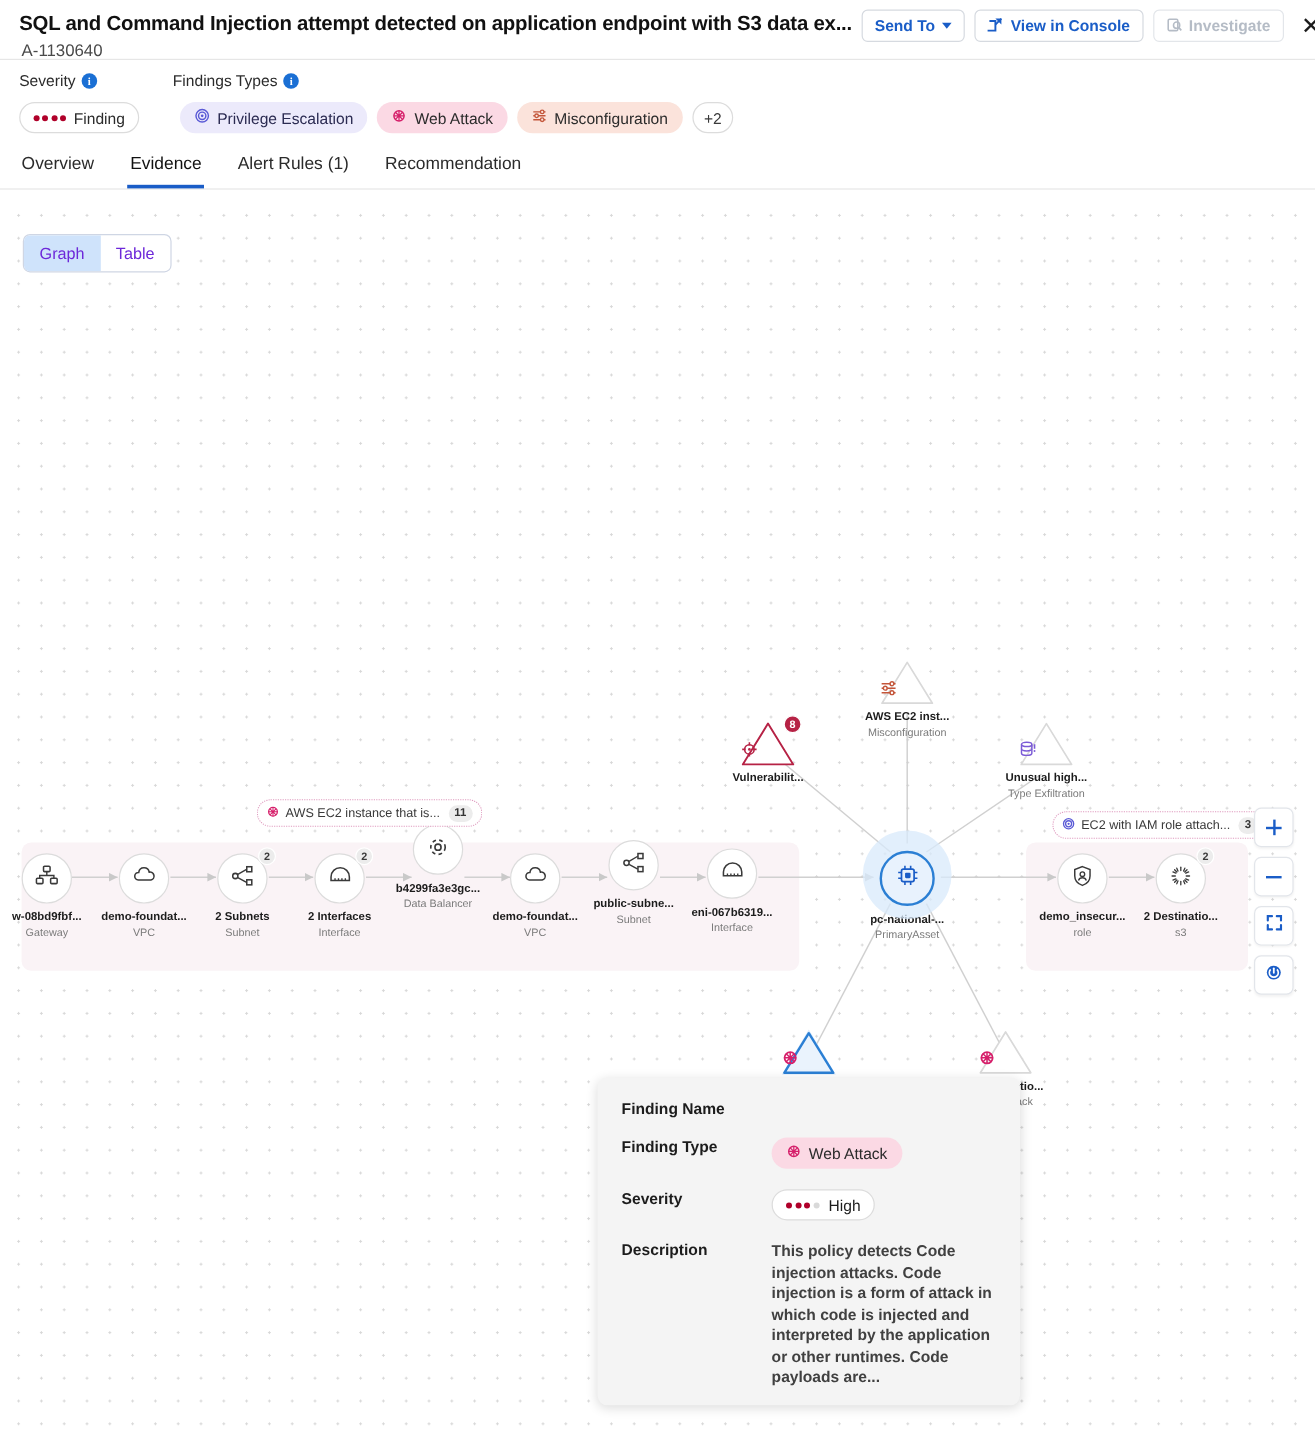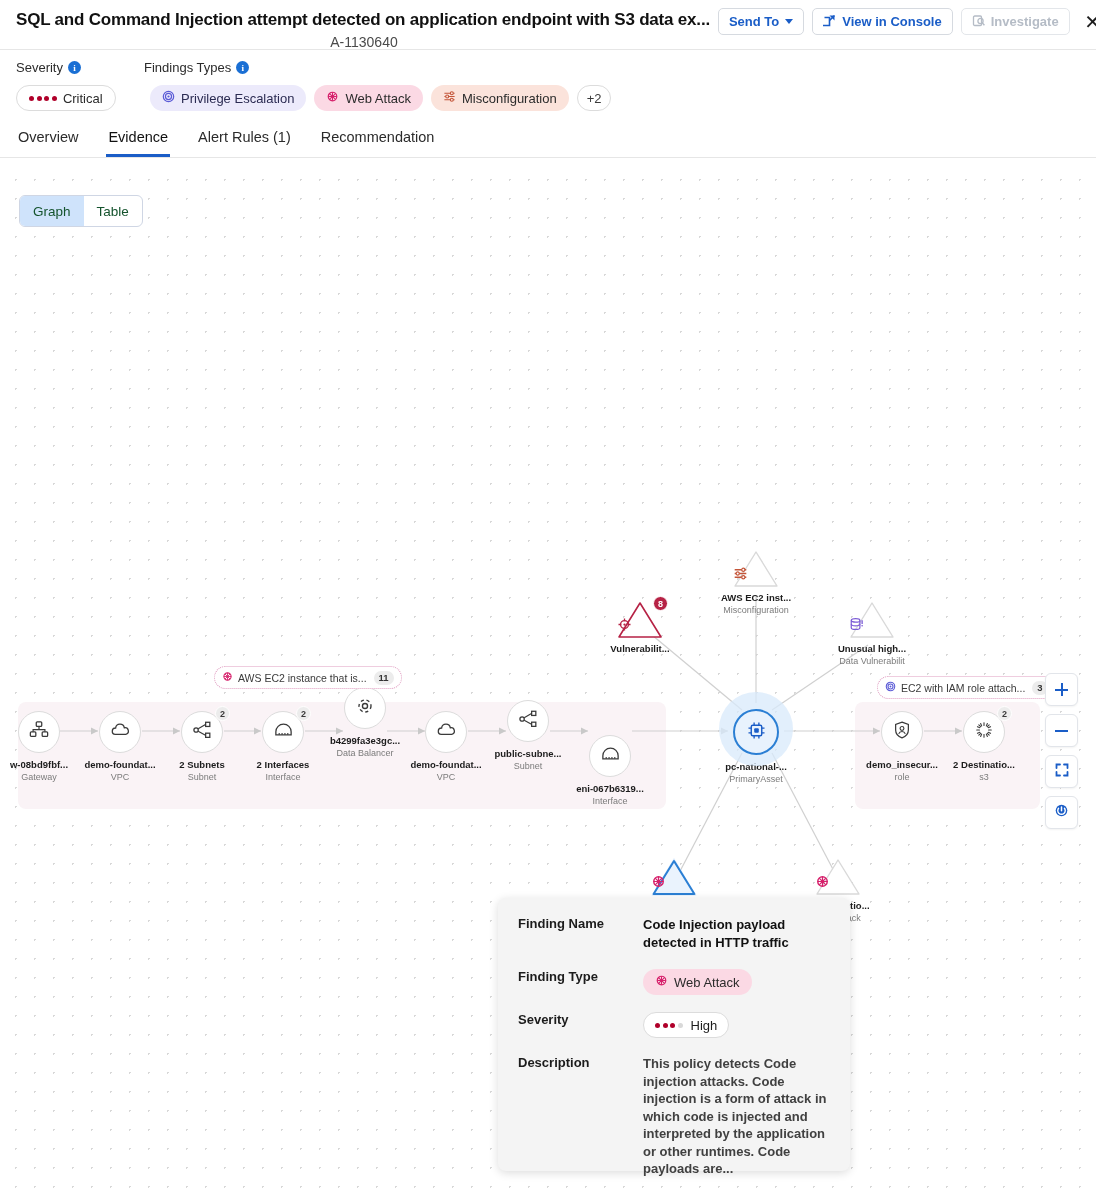--- a/index.html
+++ b/index.html
@@ -14,21 +14,20 @@
     position: relative;
   }
 
   
   .header {
     position: relative;
     padding: 10px 16px 8px 16px;
     border-bottom: 1px solid #e6e6e6;
     height: 50px;
     box-sizing: border-box;
-    text-align: center;
   }
   .header-row { display: flex; align-items: flex-start; gap: 8px; }
   .alert-title {
     font-size: 17px; font-weight: bold; letter-spacing: -0.2px;
     line-height: 20px; color: #111; white-space: nowrap;
     overflow: hidden; text-overflow: ellipsis;
     max-width: 700px; flex: 0 0 auto;
   }
   .alert-id { font-size: 14px; color: #4a4a4a; margin-top: 4px; margin-left: 2px;}
   .hdr-actions { display: flex; align-items: center; gap: 8px; margin-left: auto; margin-top: -2px;}
@@ -88,21 +87,21 @@
     background-size: 19px 19px;
     background-position: 6px 52px;
     overflow: hidden;
   }
   .viewtoggle {
     position: absolute; left: 19px; top: 20px; z-index: 6;
     display: flex; border: 1px solid #cfd6e4; border-radius: 6px; overflow: hidden;
     background: #fff; height: 30px;
   }
   .viewtoggle div {
-    font-size: 13.5px; color: #14532d; padding: 0 13px; display:flex; align-items:center;
+    font-size: 13.5px; color: #6d28d9; padding: 0 13px; display:flex; align-items:center;
     cursor: pointer; height: 100%;
   }
   .viewtoggle div.on { background: #cfe3fb; }
 
   
   .zoomctl { position: absolute; right: 18px; top: 498px; display: flex; flex-direction: column; gap: 8px; z-index: 6;}
   .zbtn {
     width: 31px; height: 31px; border: 1px solid #e2e5ea; border-radius: 6px; background: #fff;
     display: flex; align-items: center; justify-content: center; cursor: pointer;
     box-shadow: 0 1px 2px rgba(0,0,0,0.05);
@@ -237,21 +236,21 @@
   </div>
 
   <div class="chips">
     <div class="chip sev-critical">
       <span class="dots">
         <i class="dot"></i>
           <i class="dot"></i>
           <i class="dot"></i>
           <i class="dot"></i>
       </span>
-      <span>Critical</span>
+      <span>Finding</span>
     </div>
     <div style="width:18px"></div>
     <div class="chip priv">
       <span>
         <svg width="13" height="13" viewBox="0 0 14 14">
             <circle cx="7" cy="7" r="5.6" fill="none" stroke="#5b5bd6" stroke-width="1.3"></circle>
             <circle cx="7" cy="7" r="3.3" fill="none" stroke="#5b5bd6" stroke-width="1.3"></circle>
             <circle cx="7" cy="7" r="1.2" fill="#5b5bd6"></circle>
           </svg>
       </span>
@@ -436,21 +435,21 @@
             <rect x="15" y="2.5" width="4.6" height="4.6" fill="none" stroke="#3a3a3a" stroke-width="1.4"></rect>
             <rect x="15" y="14.5" width="4.6" height="4.6" fill="none" stroke="#3a3a3a" stroke-width="1.4"></rect>
             <path d="M6.8 9.6l8-4.6M6.8 12.4l8 4.4" stroke="#3a3a3a" stroke-width="1.3"></path>
           </svg>
       </span>
     </div>
     <div class="nname">public-subne...</div>
     <div class="ntype">Subnet</div>
   </div>
 
-  <div class="node" style="left:564px; top:560px;">
+  <div class="node" style="left:564px; top:532px;">
     <div class="circ">
       <span>
         <svg width="21" height="21" viewBox="0 0 22 22">
             <path d="M3 15.5v-3.2a8 8 0 0 1 16 0v3.2z" fill="none" stroke="#3a3a3a" stroke-width="1.35"></path>
             <path d="M6.5 15.5v-2M9.5 15.5v-2M12.5 15.5v-2M15.5 15.5v-2" stroke="#3a3a3a" stroke-width="1.2"></path>
           </svg>
       </span>
     </div>
     <div class="nname">eni-067b6319...</div>
     <div class="ntype">Interface</div>
@@ -560,21 +559,21 @@
         <svg width="15" height="15" viewBox="0 0 16 16">
             <ellipse cx="7" cy="3.6" rx="4.6" ry="1.9" fill="none" stroke="#7b5bd6" stroke-width="1.3"></ellipse>
             <path d="M2.4 3.6v7.8c0 1.05 2.06 1.9 4.6 1.9s4.6-.85 4.6-1.9V3.6" fill="none" stroke="#7b5bd6" stroke-width="1.3"></path>
             <path d="M2.4 7.5c0 1.05 2.06 1.9 4.6 1.9s4.6-.85 4.6-1.9" fill="none" stroke="#7b5bd6" stroke-width="1.2"></path>
             <path d="M14 3.4v4" stroke="#7b5bd6" stroke-width="1.4"></path>
             <circle cx="14" cy="9.4" r=".85" fill="#7b5bd6"></circle>
           </svg>
       </span>
     </div>
     <div class="nname">Unusual high...</div>
-    <div class="ntype">Data Vulnerabilit</div>
+    <div class="ntype">Type Exfiltration</div>
   </div>
 
   <div class="tri-node" style="left:624px; top:682px;">
     <div class="tri-shape">
       <svg width="46" height="40" viewBox="0 0 46 40">
           <path d="M23 1 L45.5 38.5 H0.5 Z" fill="#d8e9fb"></path>
           <path d="M23 4 L43.4 37 H2.6 Z" fill="#eaf3fd" stroke="#2b7fd4" stroke-width="2" stroke-linejoin="round"></path>
         </svg>
       <span class="glyph">
         <svg width="15" height="15" viewBox="0 0 14 14">
@@ -627,21 +626,20 @@
             <path d="M8 4.2v4" stroke="#fff" stroke-width="1.6" stroke-linecap="round"></path>
             <path d="M5.2 5.2a4 4 0 1 0 5.6 0" fill="none" stroke="#fff" stroke-width="1.5"></path>
           </svg>
       </span>
     </div>
   </div>
 
   <div class="popup" style="left:0; top:0; position:absolute; left:498px; top:723px;">
     <div class="prow">
       <div class="plabel">Finding Name</div>
-      <div class="pval bold" style="width:190px">Code Injection payload detected in HTTP traffic</div>
     </div>
     <div class="prow">
       <div class="plabel">Finding Type</div>
       <div>
         <span class="chip web">
           <span>
             <svg width="13" height="13" viewBox="0 0 14 14">
                 <circle cx="7" cy="7" r="4.6" fill="none" stroke="#d6206b" stroke-width="1.3"></circle>
                 <path d="M7 2.4v9.2M2.4 7h9.2M3.8 3.8l6.4 6.4M10.2 3.8l-6.4 6.4" stroke="#d6206b" stroke-width="1.1"></path>
               </svg>

